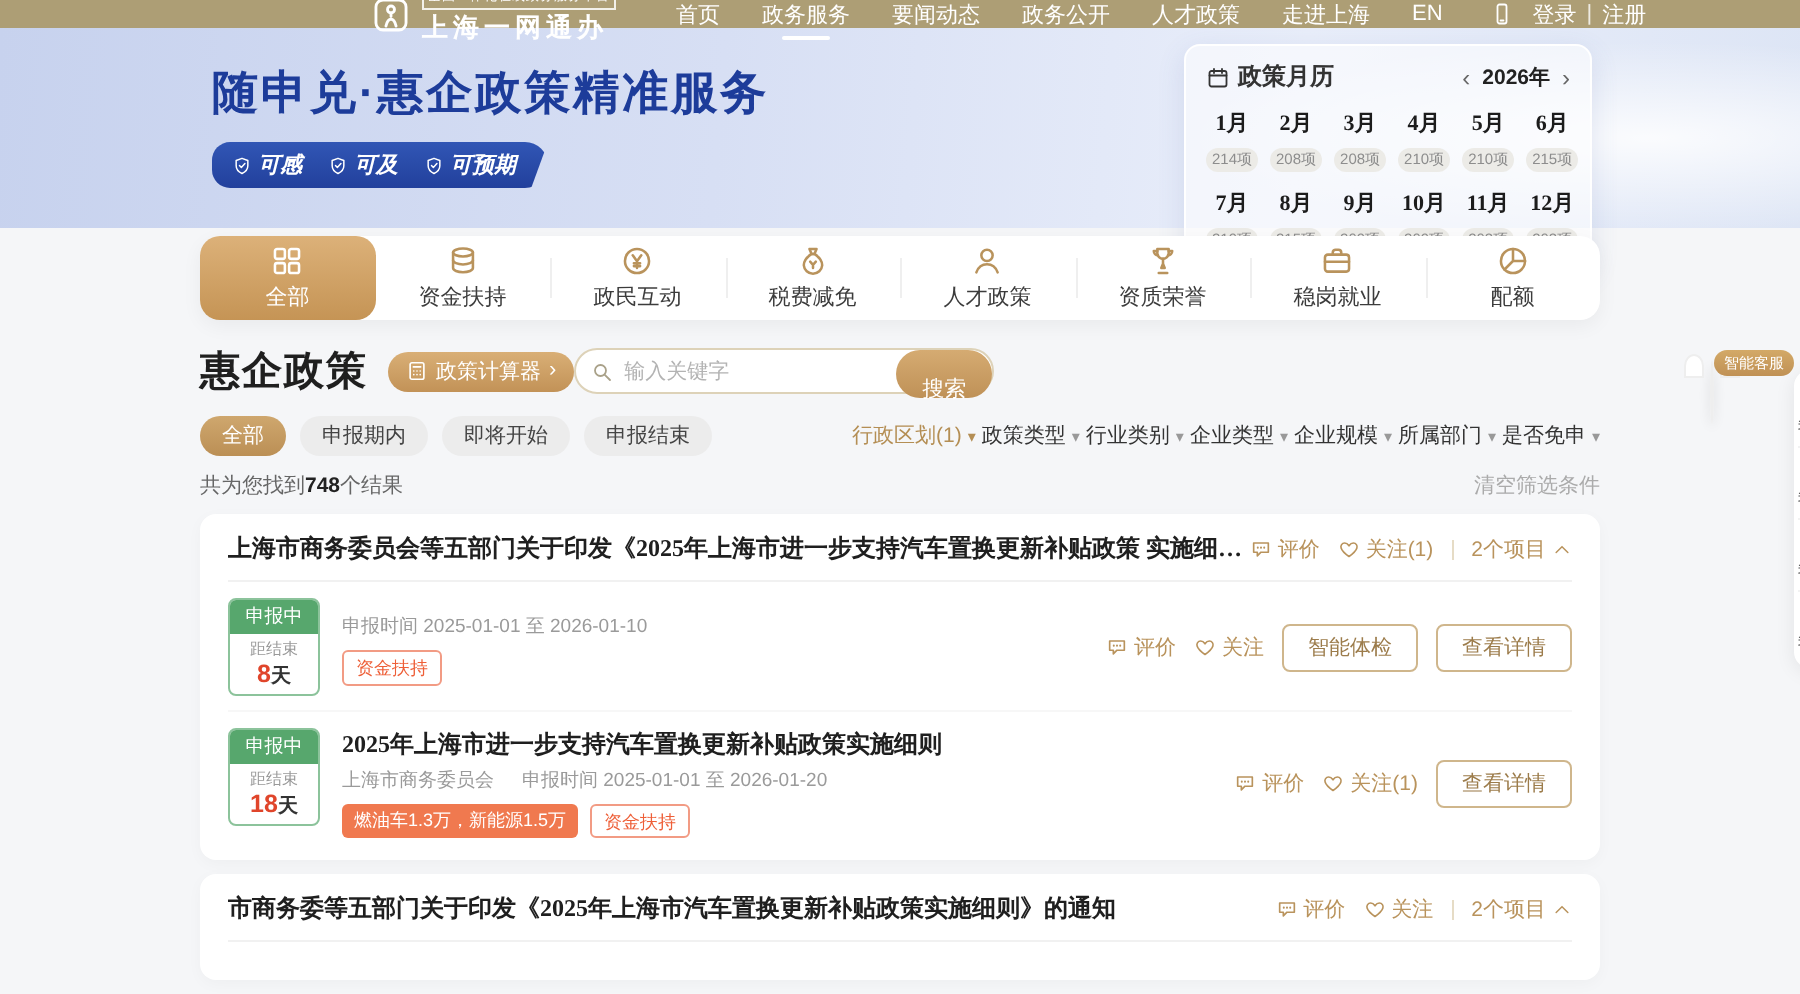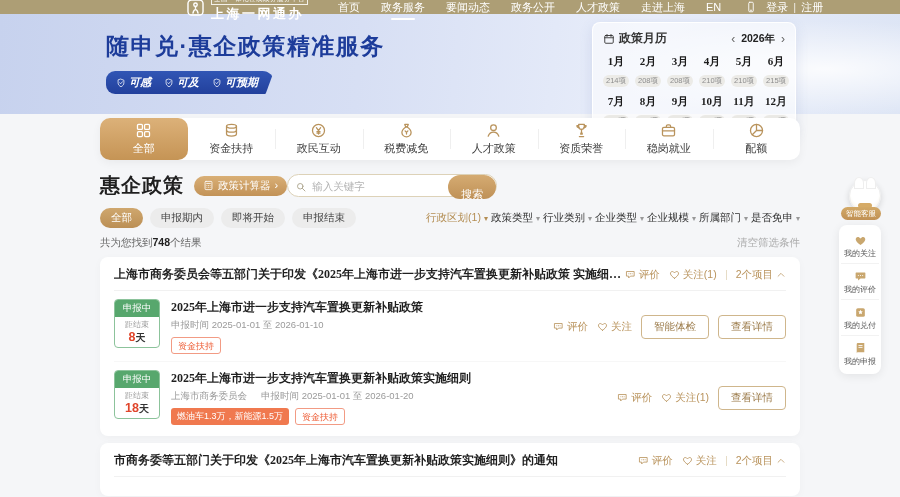--- a/index.html
+++ b/index.html
@@ -101,21 +101,21 @@
   .item-title{font-family:"Liberation Serif",serif;font-weight:bold;font-size:12px;color:#1f1f1f;white-space:nowrap;overflow:hidden;text-overflow:ellipsis;cursor:pointer}
   .item-meta{margin-top:3px;font-size:9.5px;color:#9a9a9a;display:flex;gap:14px;white-space:nowrap}
   .item-tags{margin-top:5px;display:flex;gap:6px;min-height:6px}
   .tag{font-size:9px;border-radius:3px;padding:1.5px 6px;line-height:1.35;white-space:nowrap}
   .tag.solid{background:var(--orange);color:#fff}
   .tag.outline{border:1px solid #f29b84;color:#ee5f38;background:#fff}
   .item-actions{display:flex;align-items:center;gap:9px;flex-shrink:0;font-size:10.5px;color:var(--accent)}
   .outline-btn{border:1px solid #cfb68c;border-radius:4px;padding:4px 12px;color:#9c7c4b;background:#fff;font-size:10.5px;cursor:pointer;font-family:Liberation Serif, serif;white-space:nowrap}
 
   
-  .assistant{position:absolute;right:19px;top:180px;width:44px;display:flex;flex-direction:column;align-items:flex-end;z-index:8}
+  .assistant{position:absolute;right:1px;top:180px;width:44px;display:flex;flex-direction:row;align-items:flex-start;z-index:8}
   .mascot{width:32px;height:32px;background:radial-gradient(circle at 50% 35%,#fff 58%,#f3ead8);border:1px solid #eee;border-radius:50%;position:relative;box-shadow:0 2px 6px rgba(0,0,0,.14);cursor:pointer}
   .mascot::before,.mascot::after{content:"";position:absolute;top:-4px;width:8px;height:10px;background:#fff;border:1px solid #eee;border-radius:50% 50% 0 0}
   .mascot::before{left:4px}.mascot::after{right:4px}
   .scarf{position:absolute;bottom:3px;left:8px;right:8px;height:5px;background:#d6ab67;border-radius:3px}
   .assist-label{margin-top:-5px;background:linear-gradient(180deg,#d3a967,#c09155);color:#fff;font-size:7.5px;padding:1.5px 5px;border-radius:999px;position:relative;z-index:2;white-space:nowrap}
   .assist-card{margin-top:5px;background:#fff;border-radius:8px;box-shadow:0 2px 10px rgba(0,0,0,.08);padding:3px 2px;width:42px}
   .assist-item{display:flex;flex-direction:column;align-items:center;gap:2px;padding:5px 0 4px;cursor:pointer}
   .assist-item + .assist-item{border-top:1px solid #f2f2f2}
   .aicon{width:13px;height:13px;color:#c9a76f}
   .alabel{font-size:8px;color:#555;white-space:nowrap}
@@ -373,21 +373,20 @@
             </span>
           </div>
         </div>
         <div class="item">
           <div class="status-box">
             <div class="status-top">申报中</div>
             <div class="status-mid">距结束</div>
             <div class="status-days"><span class="num">8</span><span class="unit">天</span></div>
           </div>
           <div class="item-info">
-            <div class="item-title">2025年上海市进一步支持汽车置换更新补贴政策</div>
             <div class="item-meta">
               <span>申报时间 2025-01-01 至 2026-01-10</span>
             </div>
             <div class="item-tags">
               <span class="tag outline">资金扶持</span>
             </div>
           </div>
           <div class="item-actions">
             <span class="icon-link">
               <span class="icon-12"><svg viewBox="0 0 24 24" fill="none" stroke="currentColor" stroke-width="1.8" stroke-linecap="round" stroke-linejoin="round" width="100%" height="100%">

